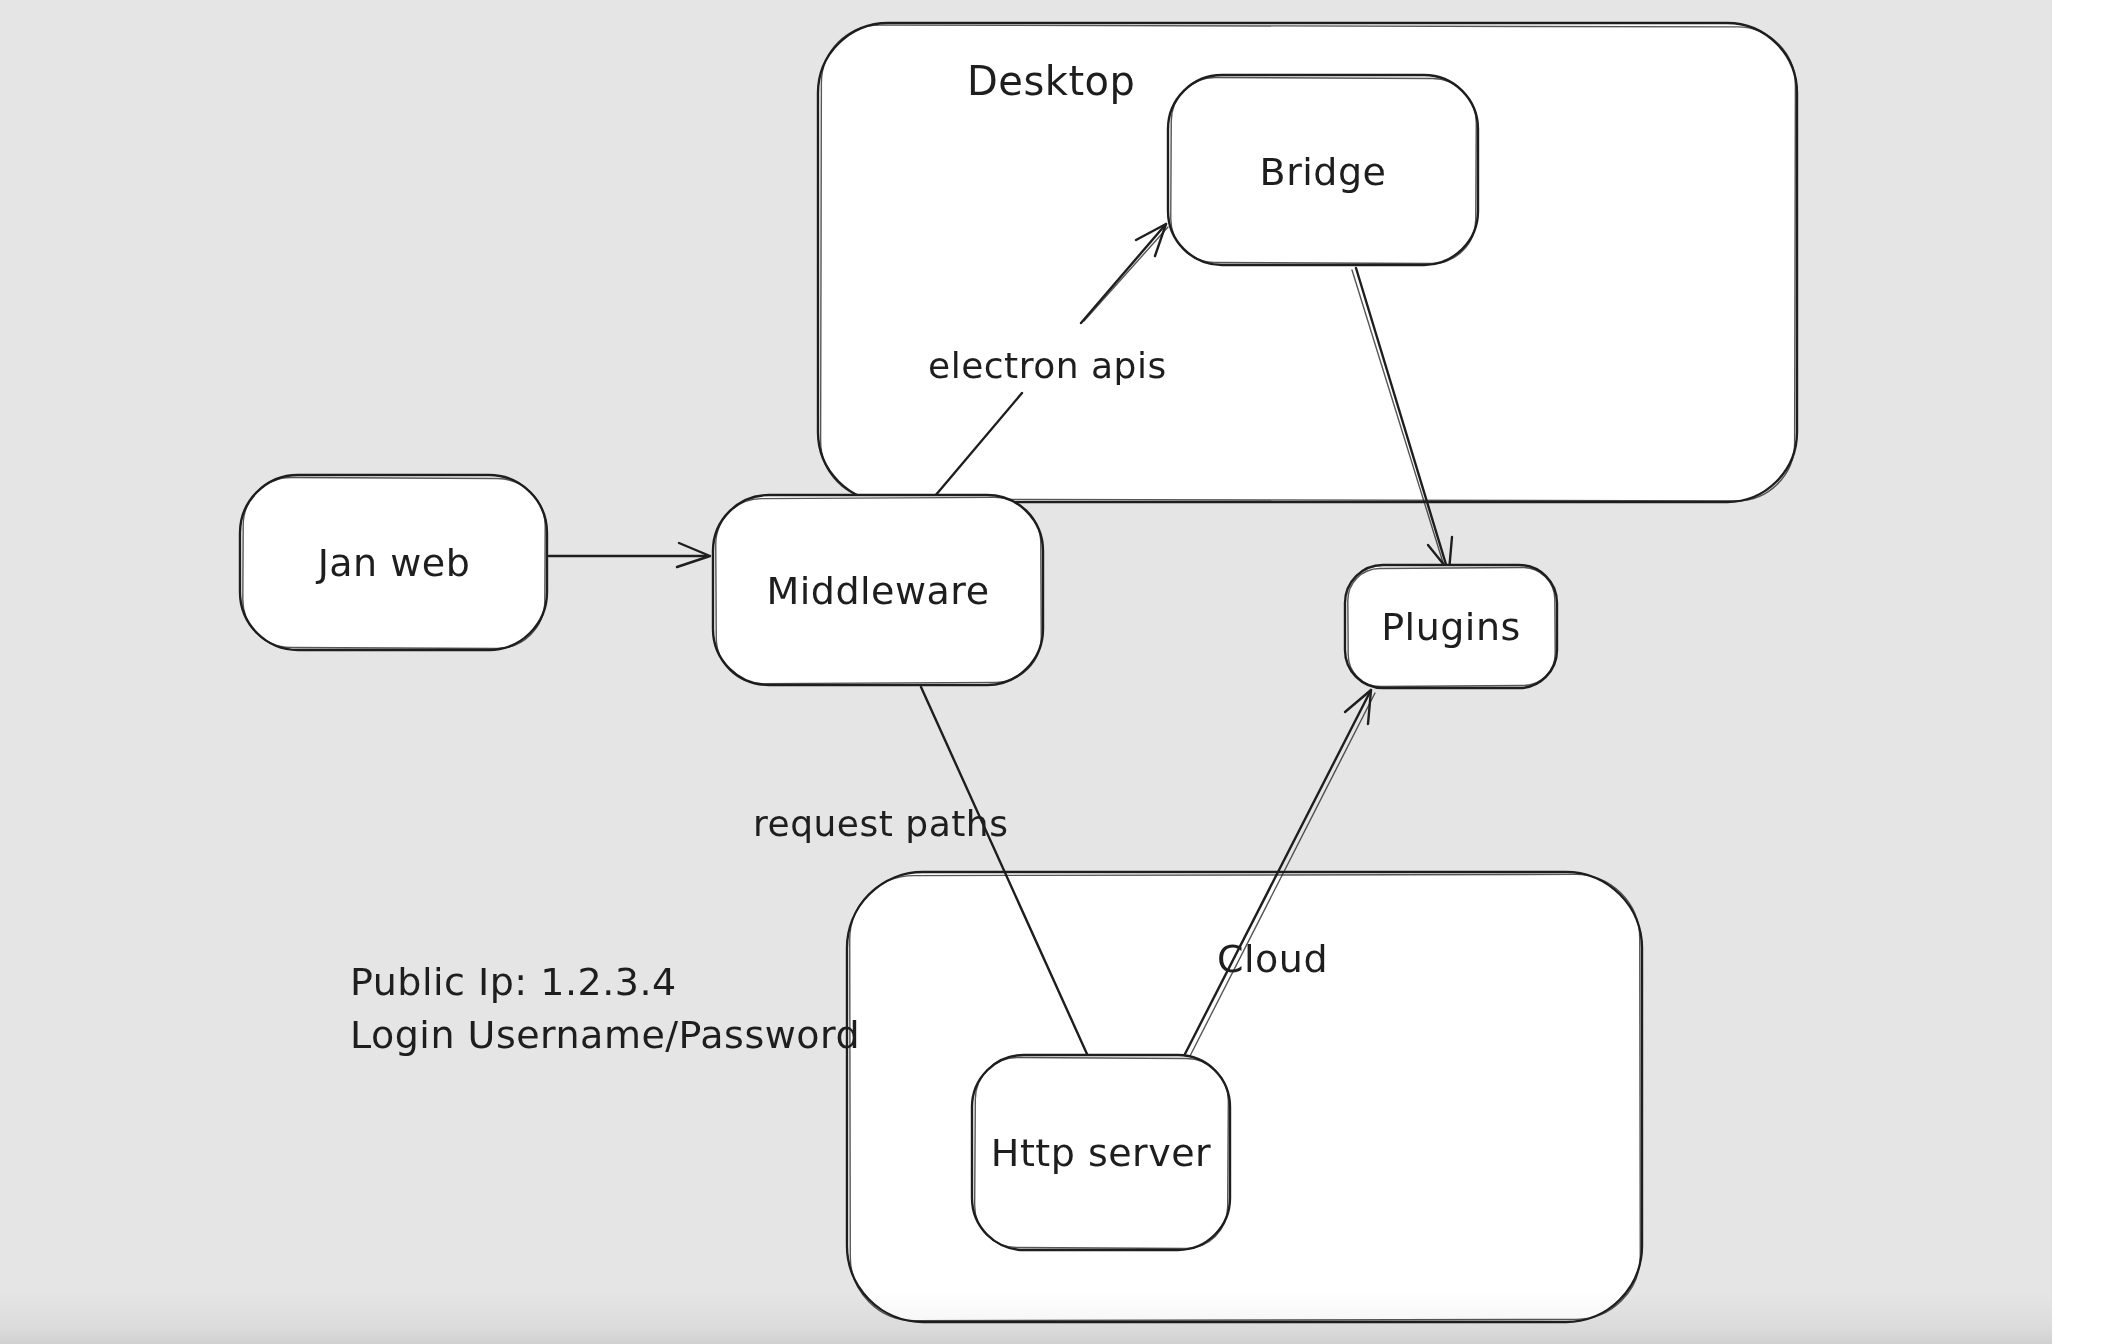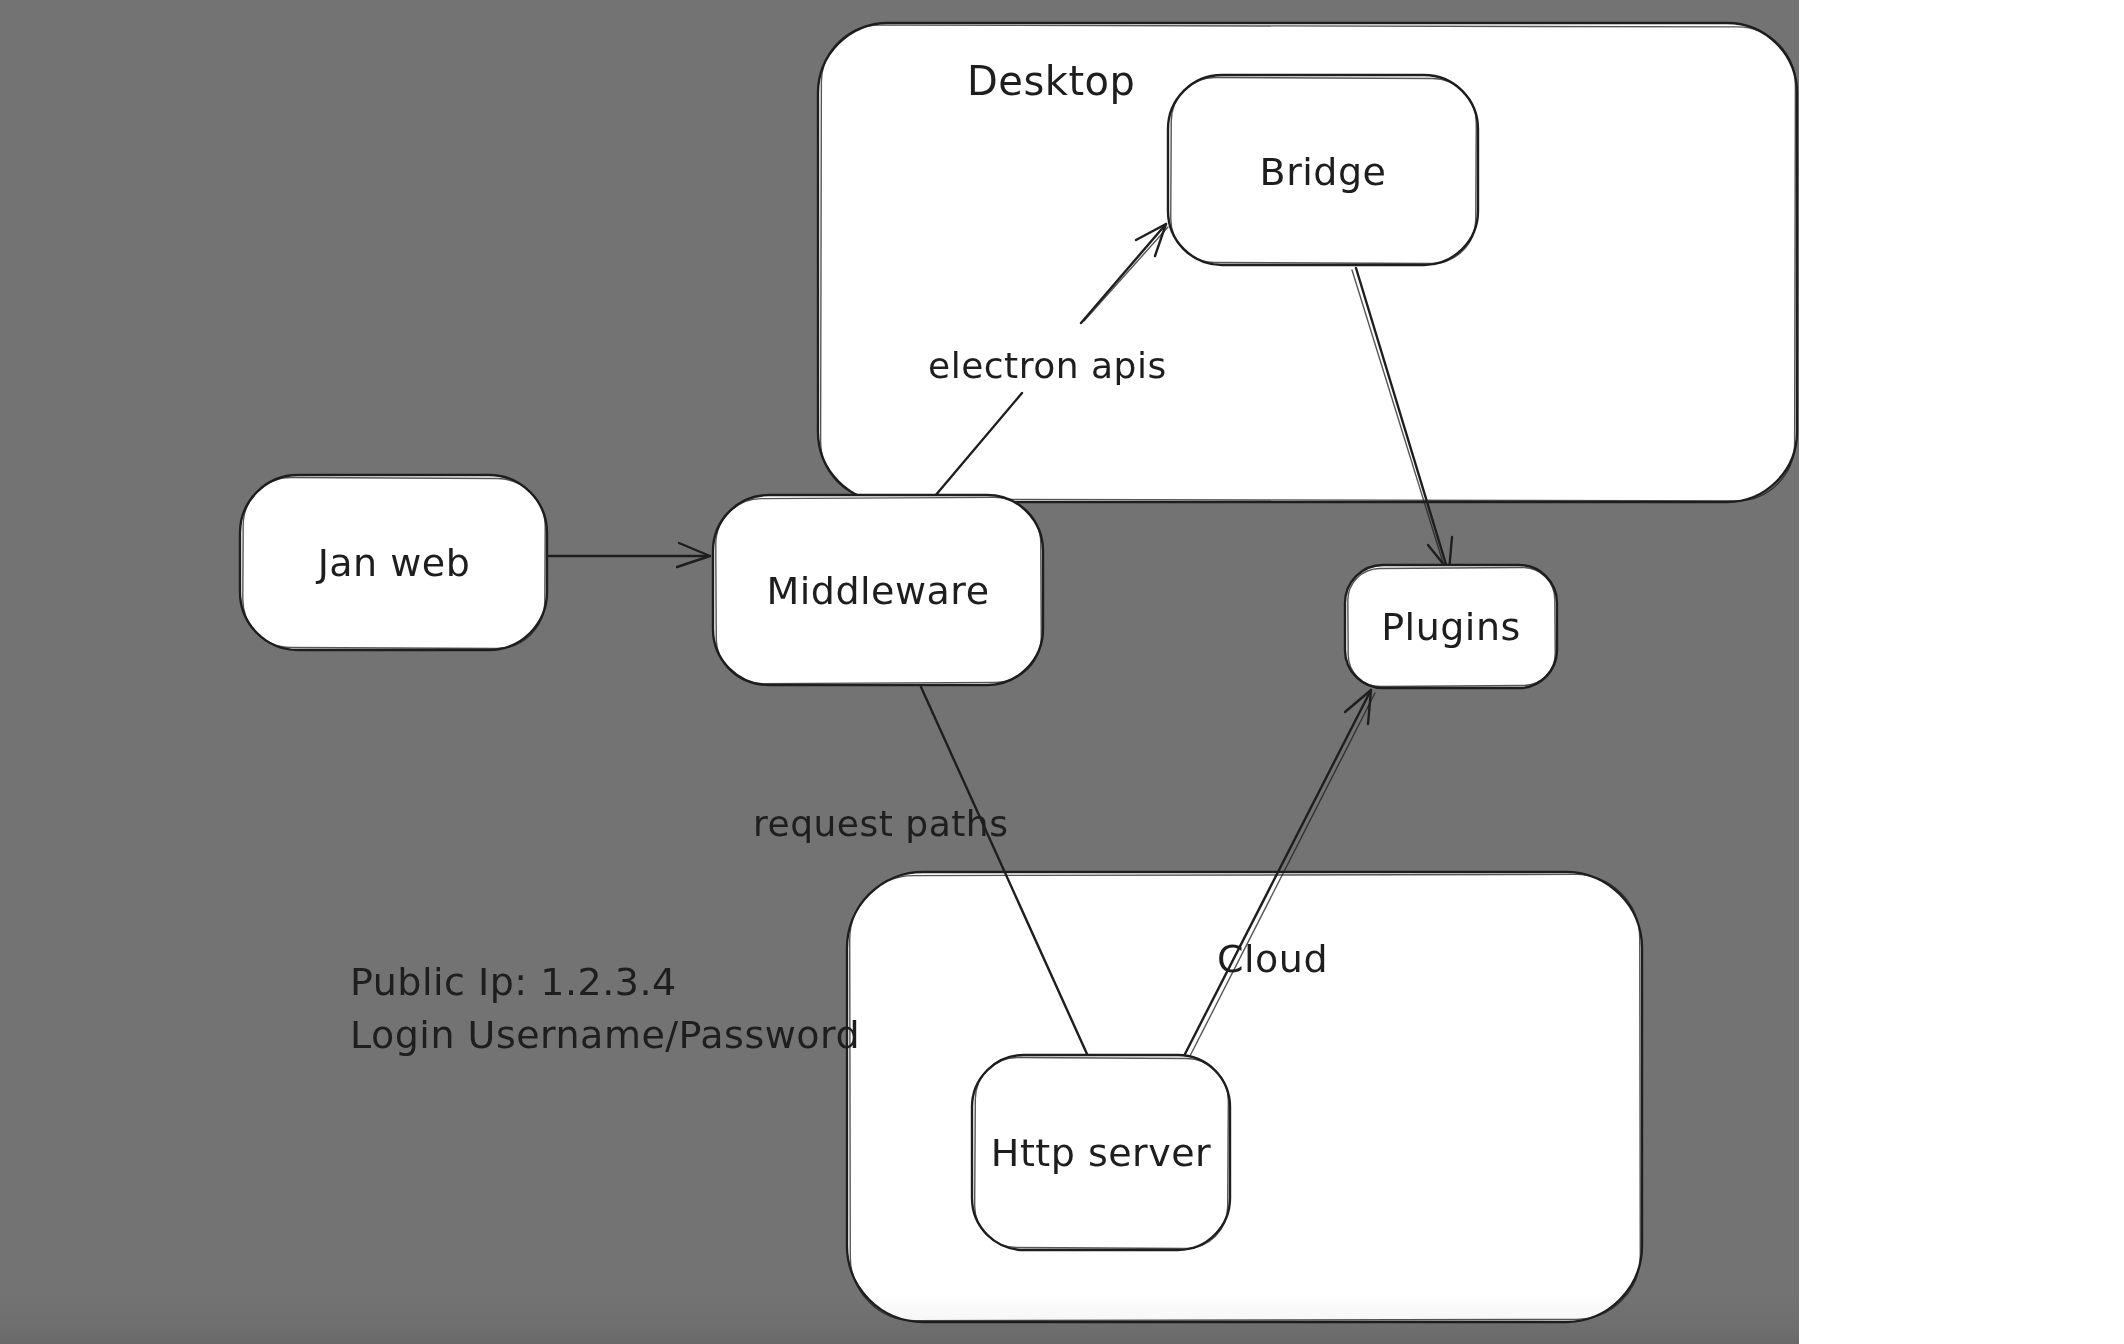--- a/index.html
+++ b/index.html
@@ -1,20 +1,20 @@
 <!DOCTYPE html>
 <html><head>
 <meta charset="utf-8">
 <style>
   html, body { margin: 0; padding: 0; background: #ffffff; }
   .canvas {
     position: relative;
-    width: 1799px;
+    width: 2052px;
     height: 1344px;
-    background: #737373;
+    background: #e5e5e5;
     overflow: hidden;
     font-family: "DejaVu Sans", sans-serif;
   }
   svg { position: absolute; top: 0; left: 0; }
   .sketch-stroke { fill: none; stroke: #1e1e1e; stroke-width: 2.4; stroke-linecap: round; stroke-linejoin: round; }
   .sketch-overdraw { fill: none; stroke: #1e1e1e; stroke-width: 1.4; stroke-linecap: round; opacity: 0.75; }
   .node-fill { fill: #ffffff; }
   .diagram-text {
     fill: #1e1e1e;
     font-family: "DejaVu Sans", sans-serif;

